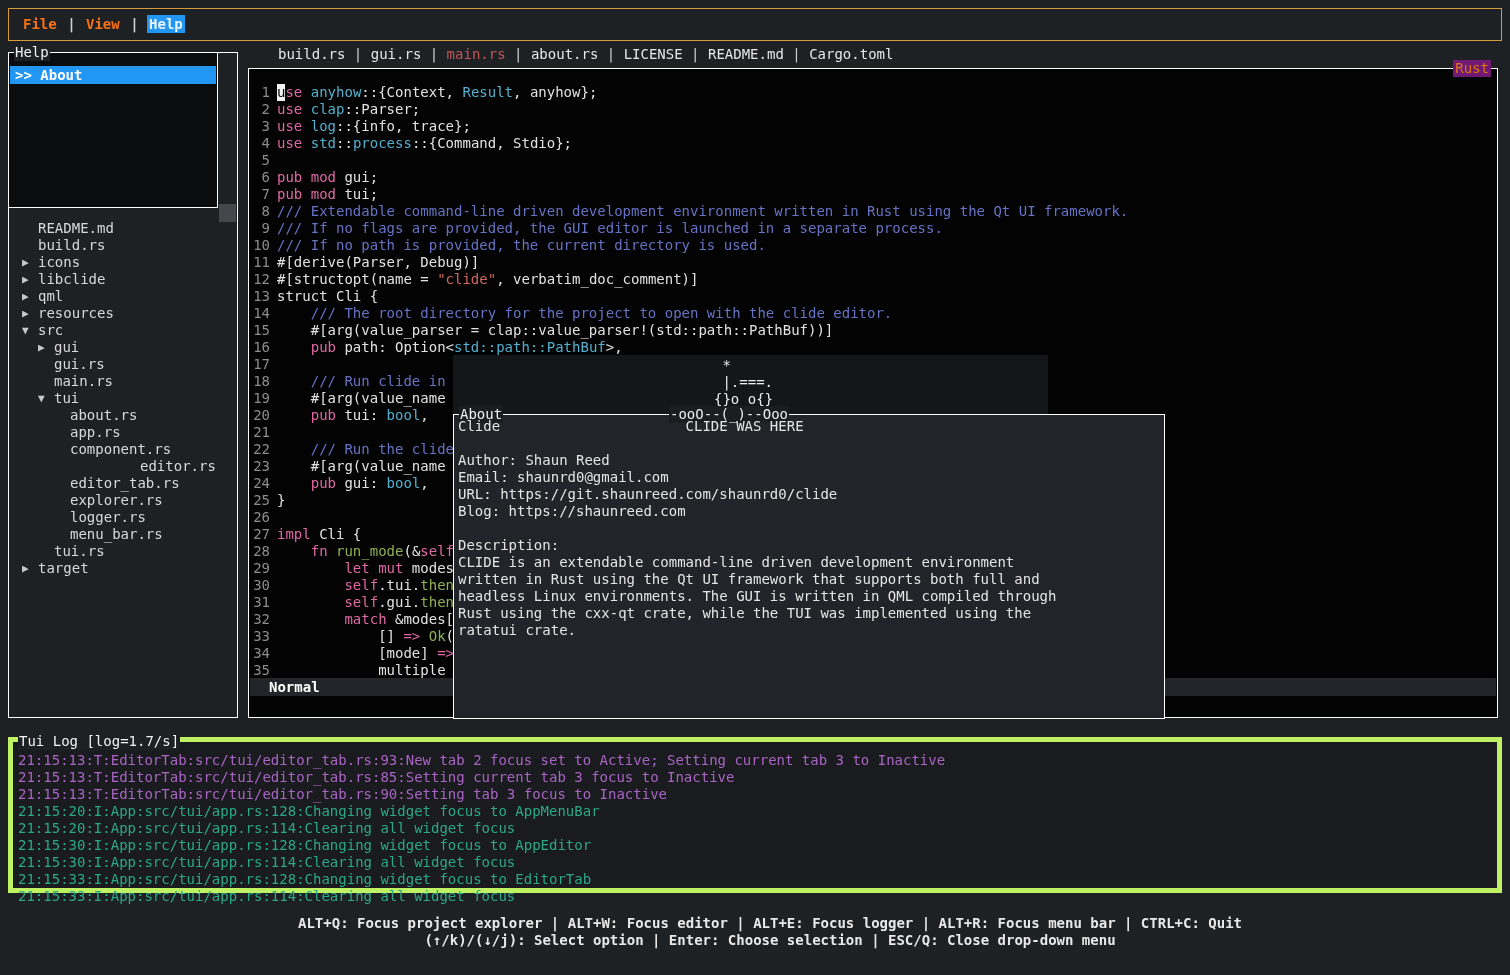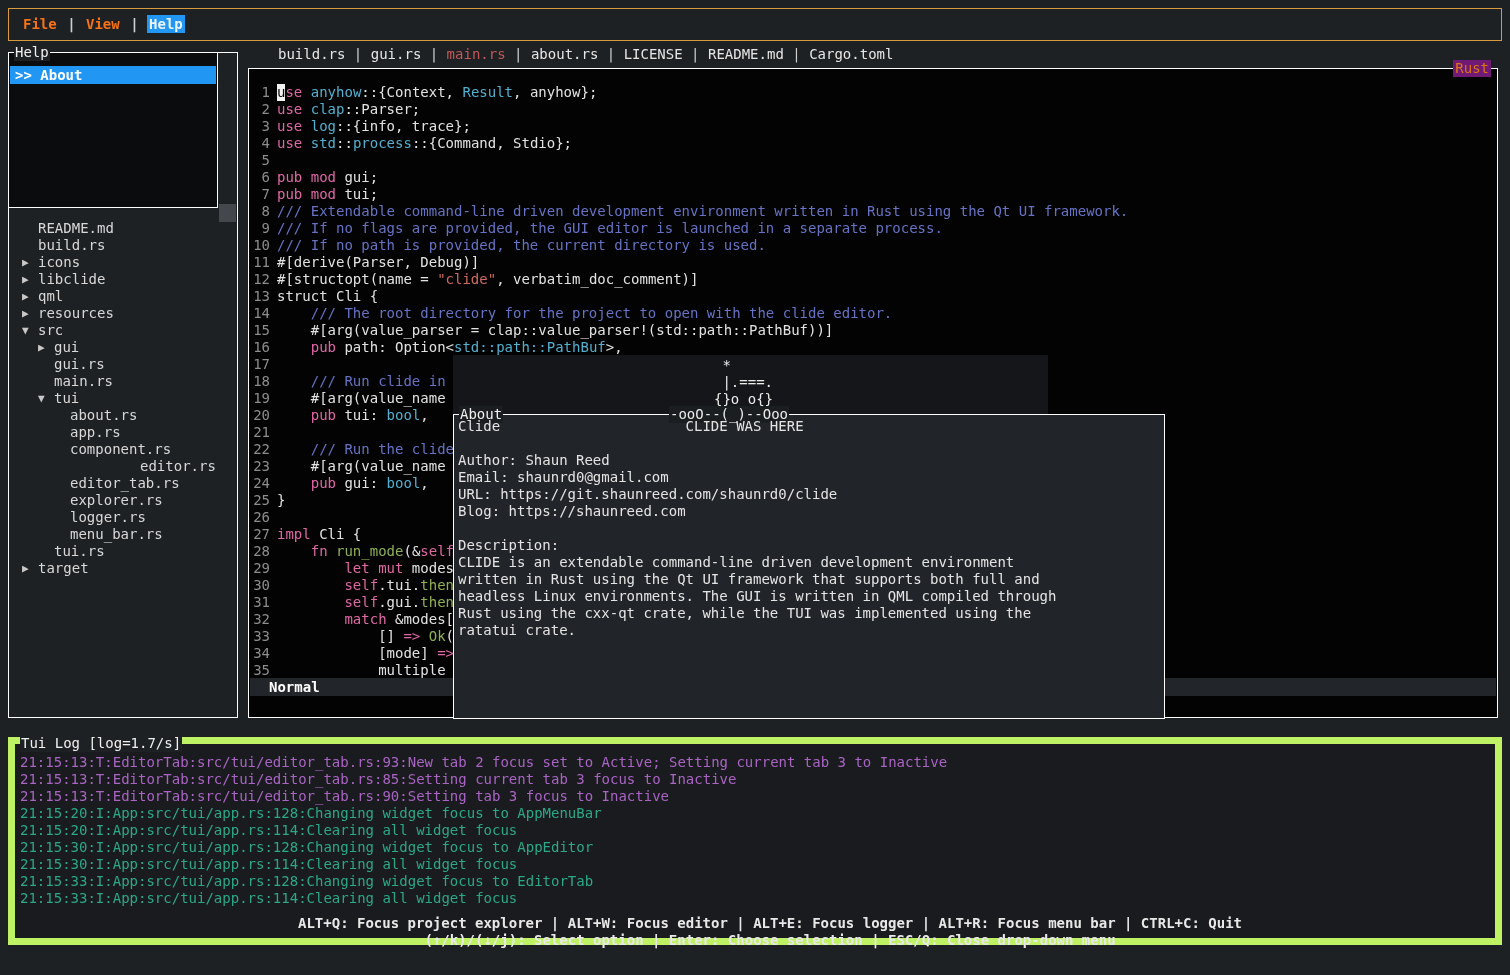--- a/index.html
+++ b/index.html
@@ -48,21 +48,21 @@
   .editor-status { position:absolute; left:1px; right:1px; top:609px; height:18px; background:#22252a; color:#ffffff; font-weight:bold; padding-left:19px; line-height:18px; }
   
   .popup { left:453px; top:355px; width:595px; height:364px; z-index:10; }
   .popup-art { position:absolute; left:0; top:0; width:595px; height:59px; background:#141619; }
   .popup-art pre { position:absolute; left:261px; top:2px; color:#ececec; font-family:inherit; }
   .popup-body { position:absolute; left:0; top:59px; width:712px; height:305px; border:1px solid #ffffff; background:#212429; }
   .popup-body .panel-title { background:#1b1e21; }
   .art-feet { position:absolute; top:-9px; left:215px; padding:0 1px; background:#1b1e21; color:#ececec; white-space:pre; }
   .popup-body pre { position:absolute; left:4px; top:3px; color:#e4e4e4; font-family:inherit; }
   
-  .logpanel { left:8px; top:737px; width:1494px; height:208px; border:7px solid #bef264; background:#191b1e; }
+  .logpanel { left:8px; top:737px; width:1494px; height:156px; border:5px solid #bef264; background:#191b1e; }
   .log-lines { position:absolute; left:5px; top:10px; right:2px; }
   .log-line { height:17px; white-space:pre; }
   .log-line.trace { color:#a964c4; }
   .log-line.info { color:#2ba888; }
   
   .helpbar { left:15px; top:915px; width:1510px; text-align:center; color:#e8e8e8; font-weight:bold; }
   .helpbar div { height:17px; white-space:pre; }
 </style>
 </head>
 <body>

